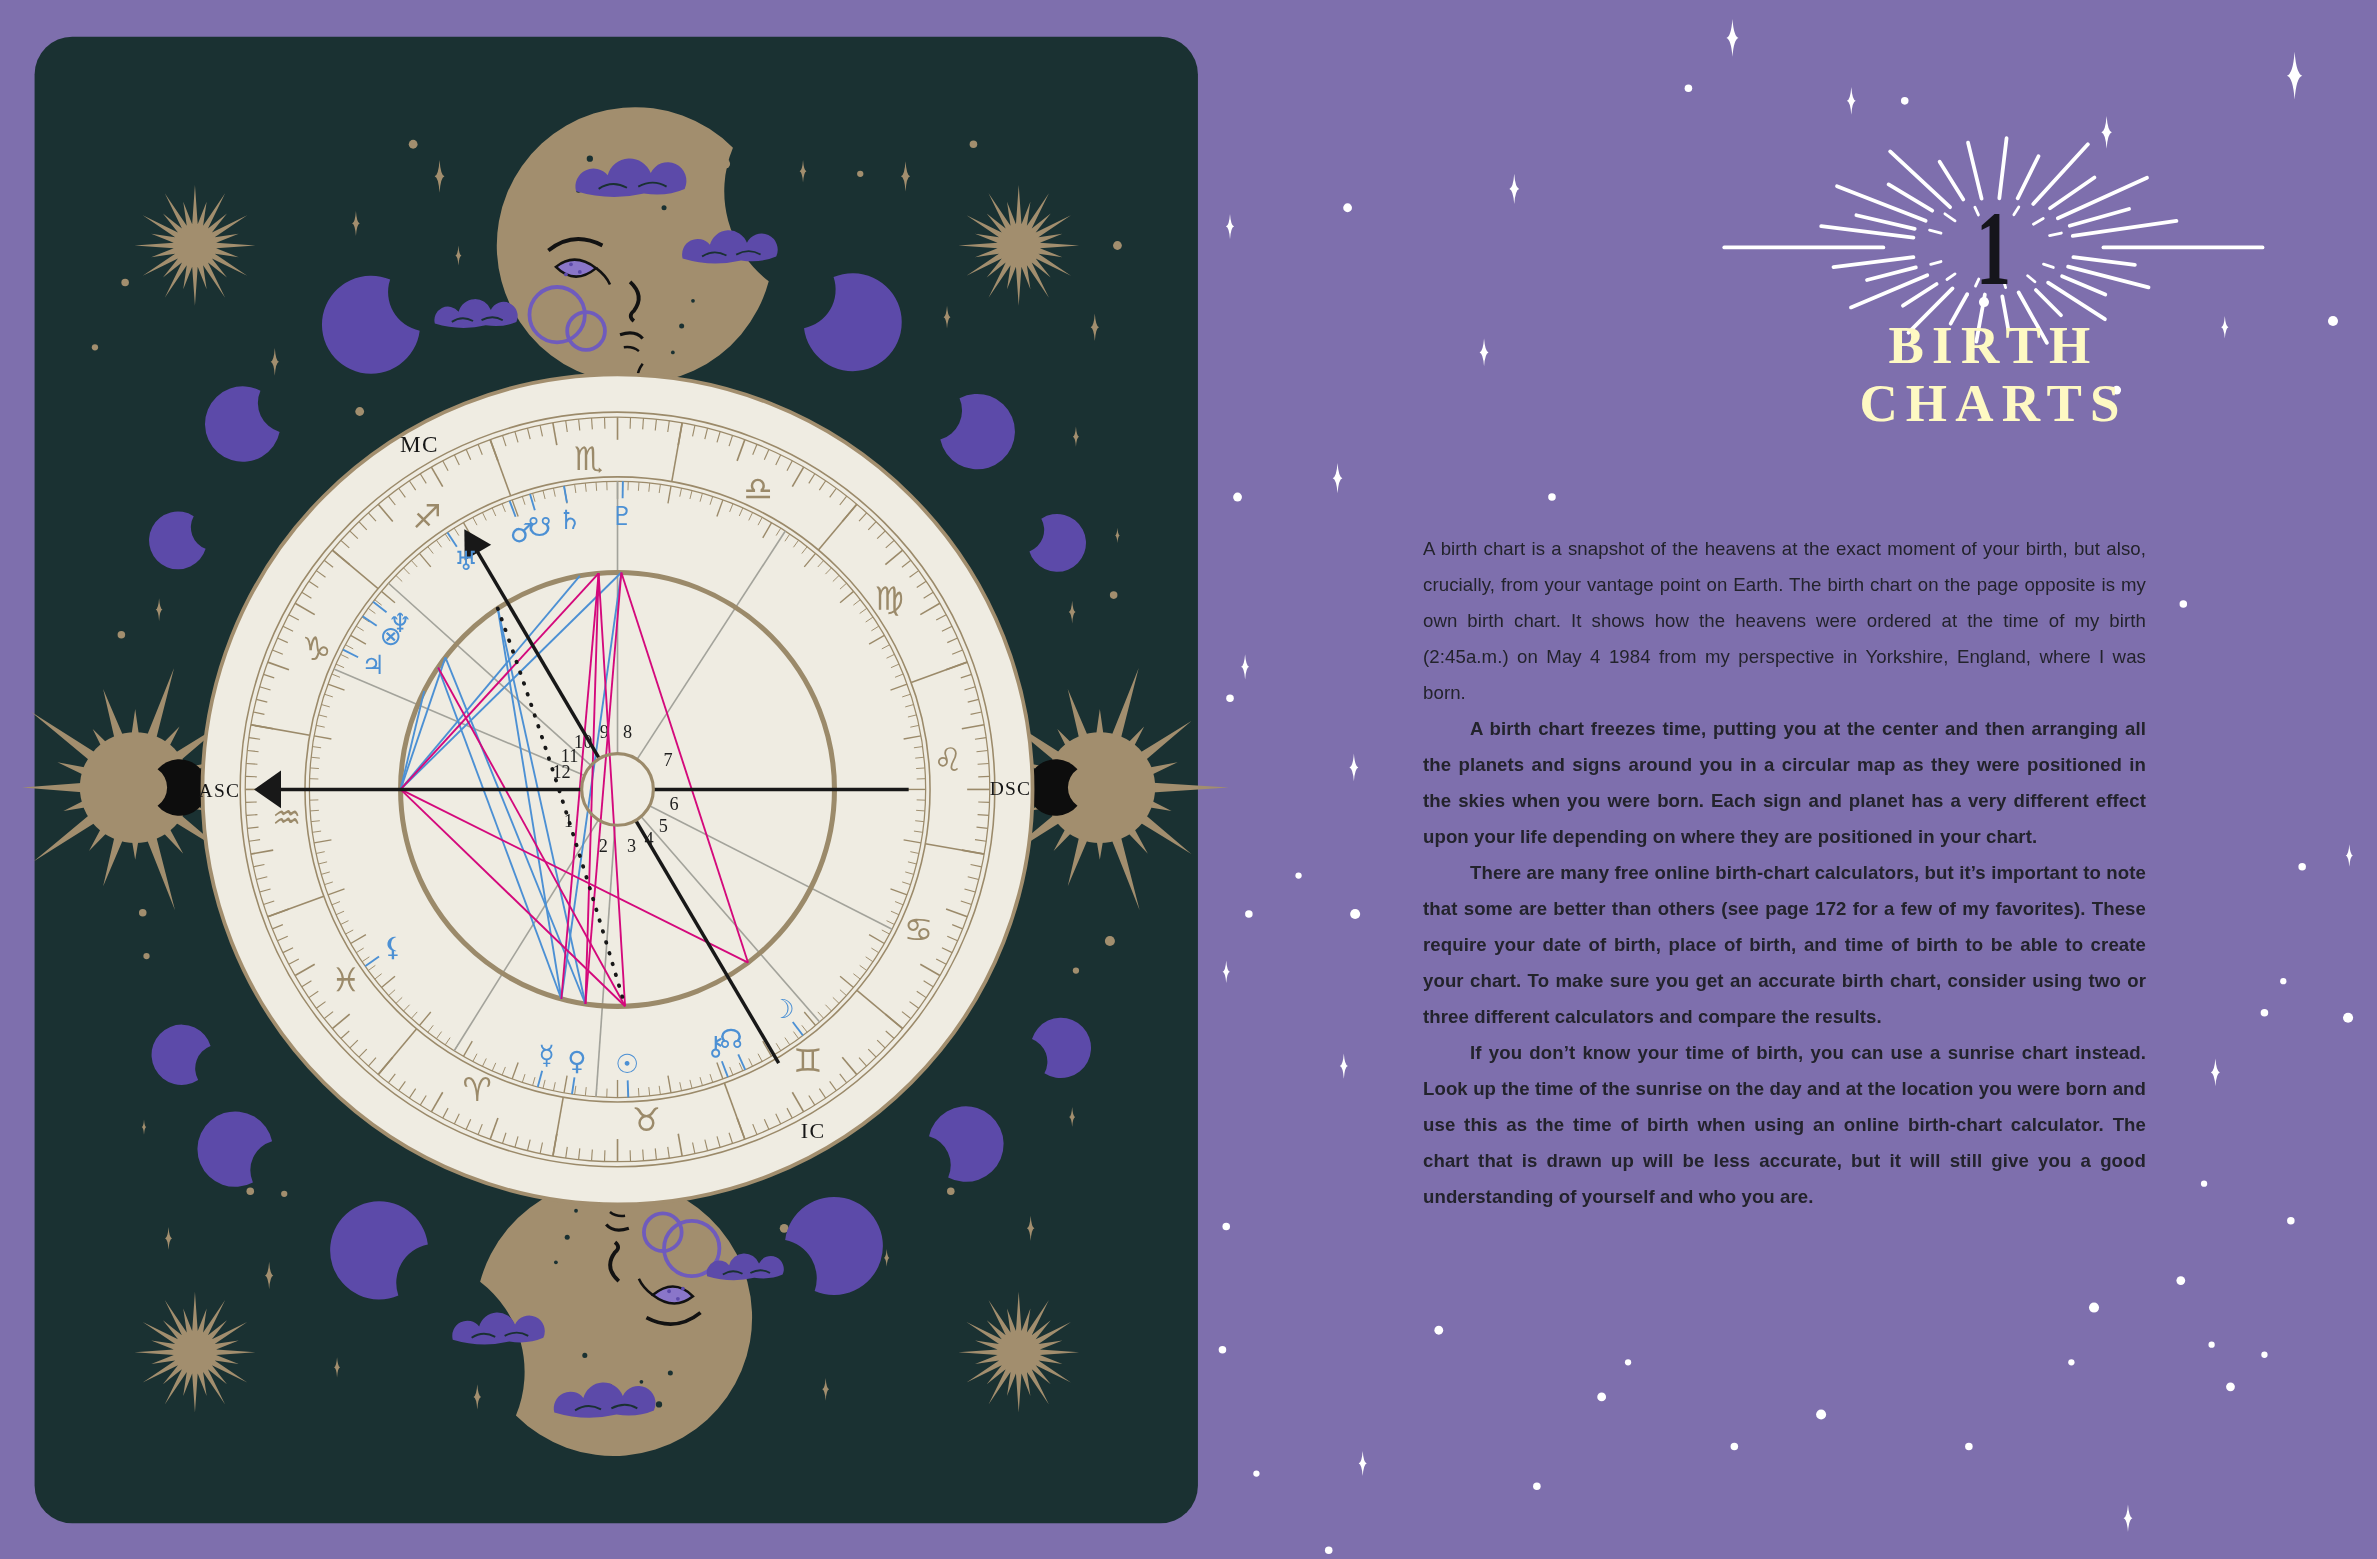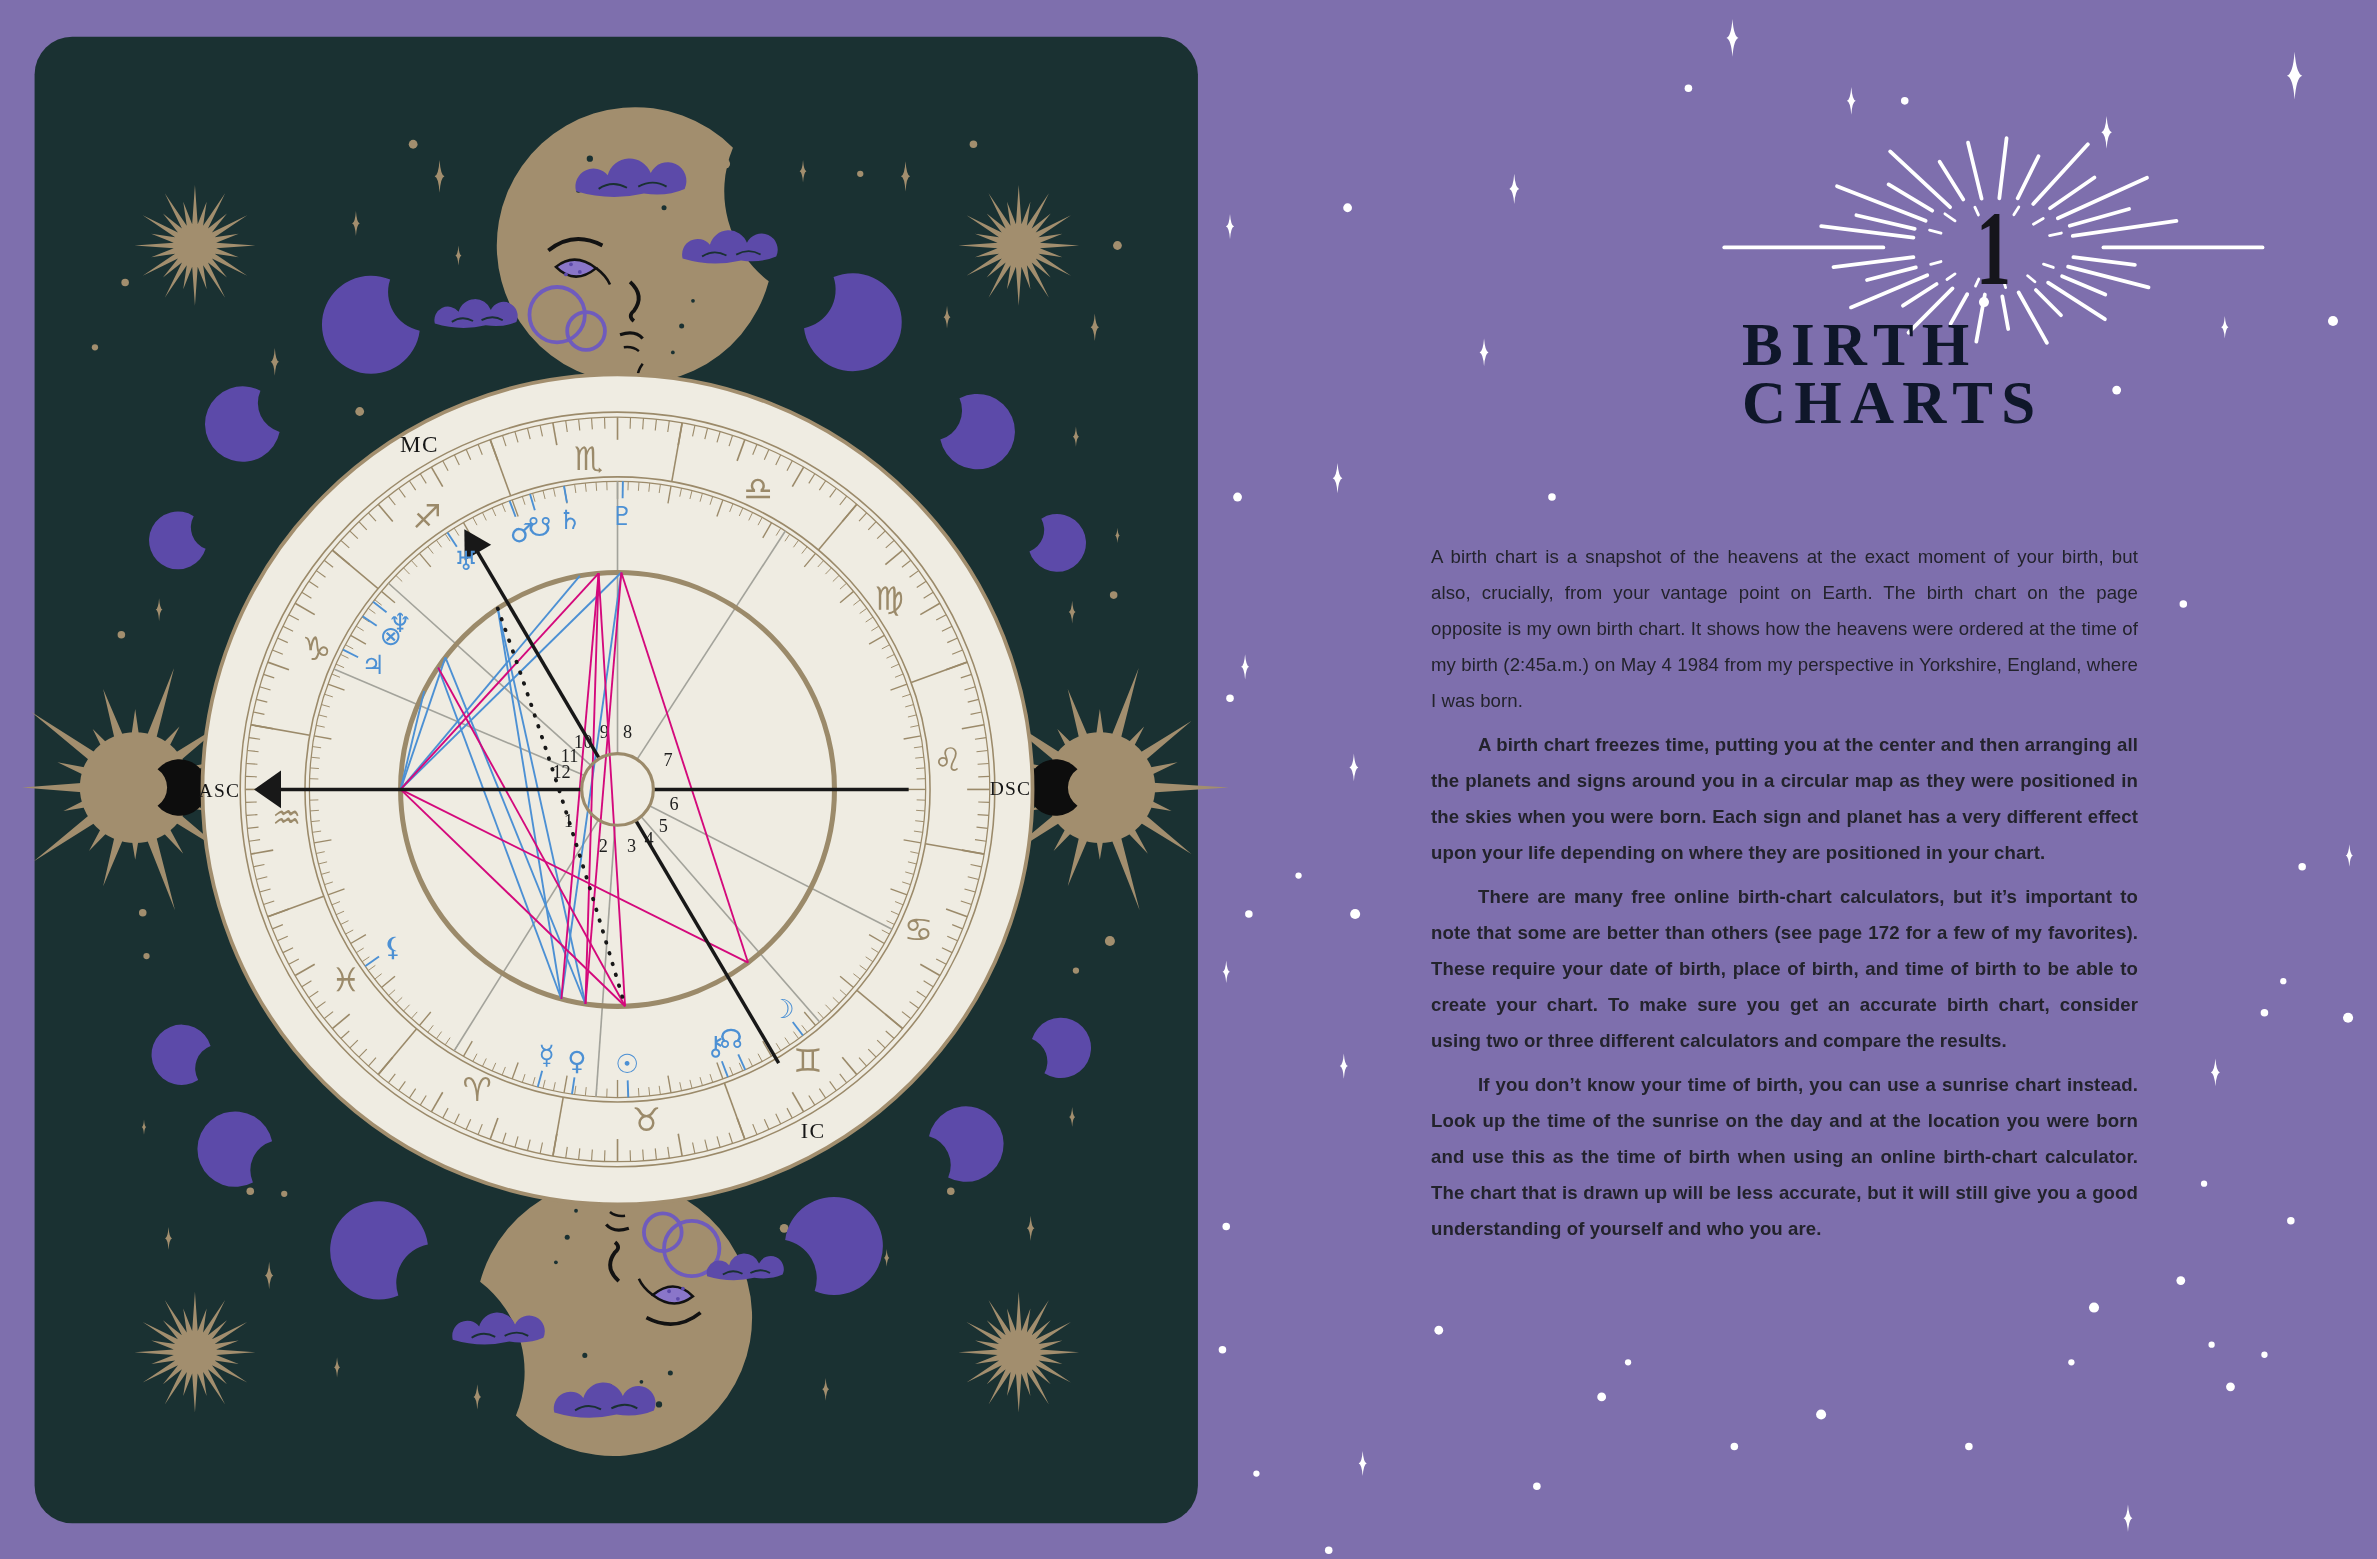--- a/index.html
+++ b/index.html
@@ -4,25 +4,25 @@
 <style>
   html,body{margin:0;padding:0;background:#7e6fad;}
   .spread{position:relative;width:2377px;height:1560px;background:#7e6fad;overflow:hidden;
           font-family:"Liberation Sans", sans-serif;}
   #scene{position:absolute;left:0;top:0;width:2377px;height:1560px;}
   .chapter-number{position:absolute;left:1937px;top:186px;width:113px;height:126px;
      display:flex;align-items:center;justify-content:center;
      font-family:"Liberation Serif", serif;font-weight:700;font-size:106px;color:#15151b;
      transform:scaleX(.66);}
   .chapter-title{position:absolute;left:1742px;top:316px;width:503px;margin:0;
-     font-family:"Liberation Serif", serif;font-weight:700;
-     font-size:61px;line-height:58px;letter-spacing:8.2px;color:#0f172a;}
+     text-align:center;font-family:"Liberation Serif", serif;font-weight:700;
+     font-size:53px;line-height:58px;letter-spacing:8.2px;color:#fef9c3;}
   .body-text{position:absolute;left:1423px;top:531px;width:723px;color:#23232c;
      font-size:18.6px;line-height:36px;text-align:justify;letter-spacing:0.1px;}
-  .body-text p{margin:8px;}
+  .body-text p{margin:0;}
   .body-text p.indent{text-indent:47px;font-weight:bold;}
 </style>
 </head>
 <body>
 
 <div class="spread">
 
   <svg id="scene" viewBox="0 0 3780 2480">
     <g id="g-right-stars">
         <circle cx="2143" cy="330" r="7" fill="#ffffff"></circle>

